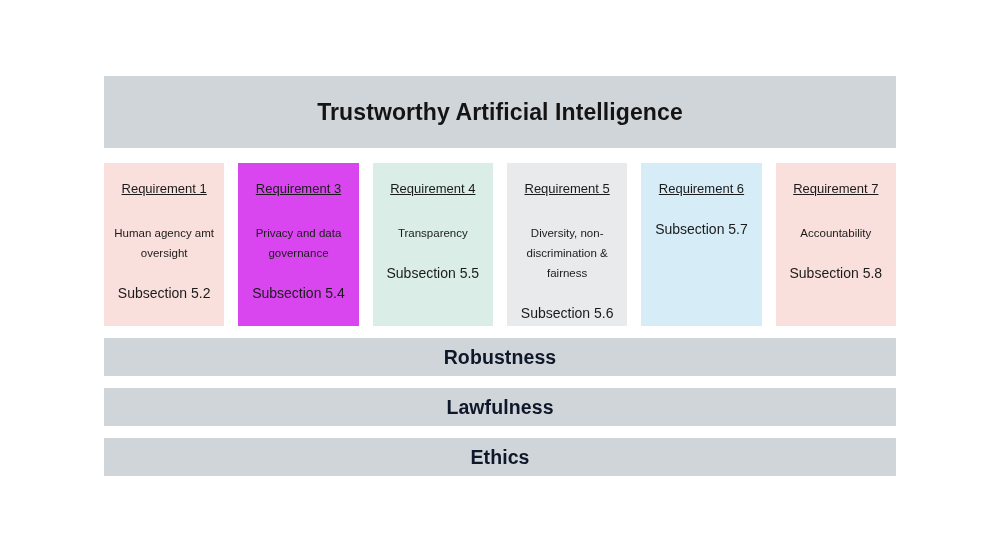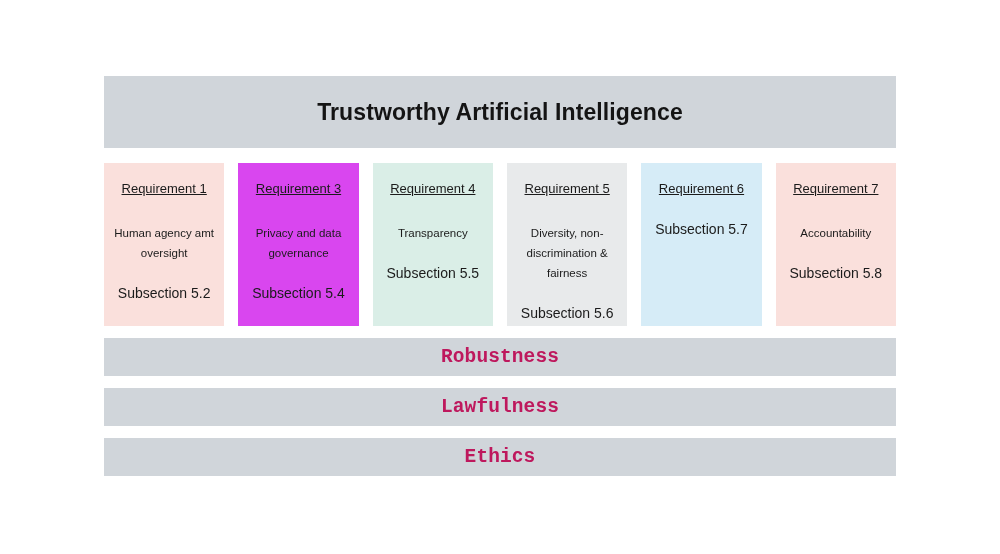--- a/index.html
+++ b/index.html
@@ -82,24 +82,23 @@
     height: 38px;
     margin-top: 12px;
     display: flex;
     align-items: center;
     justify-content: center;
     box-sizing: border-box;
   }
   .foundation-label {
     font-size: 19.5px;
     font-weight: bold;
-    color: #be185d;
+    color: #0f172a;
     letter-spacing: 0.1px;
     text-align: center;
-    font-family: Liberation Mono, monospace;
   }
 </style>
 </head>
 <body style="background: rgb(255, 255, 255);">
 
 <div class="diagram">
 
   <div class="header-bar" style="background: rgb(208, 213, 218);">
     <div class="header-title">Trustworthy Artificial Intelligence</div>
   </div>

